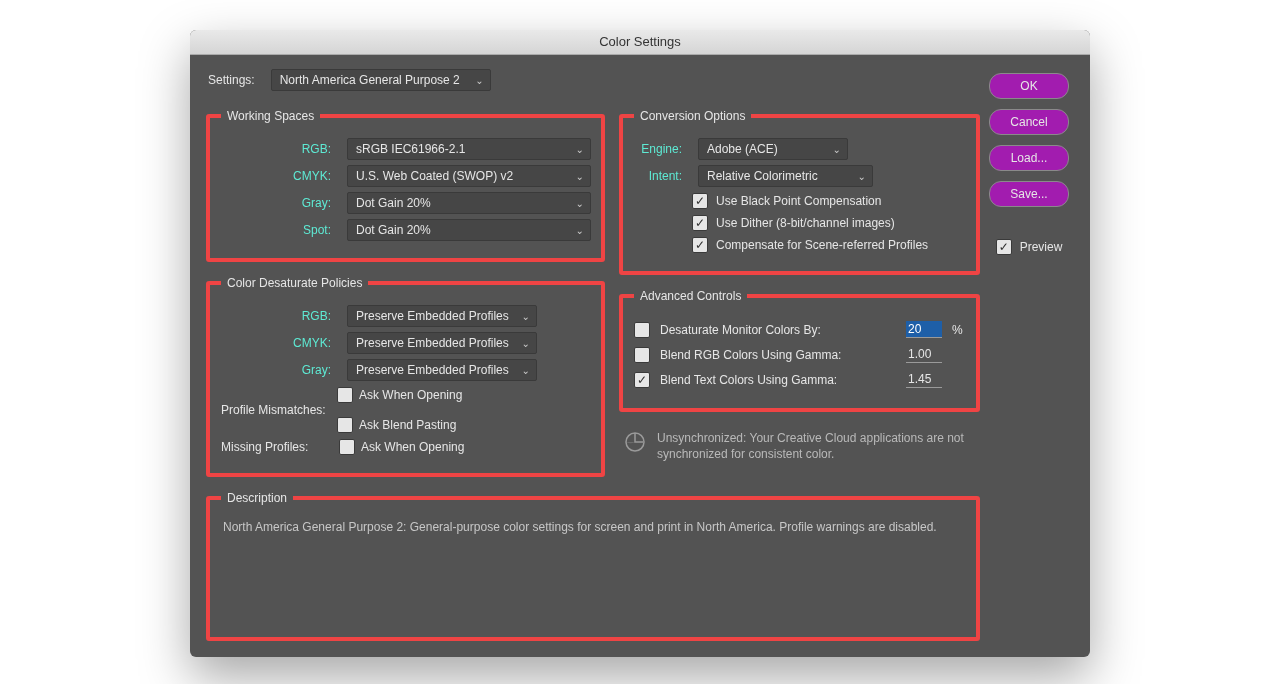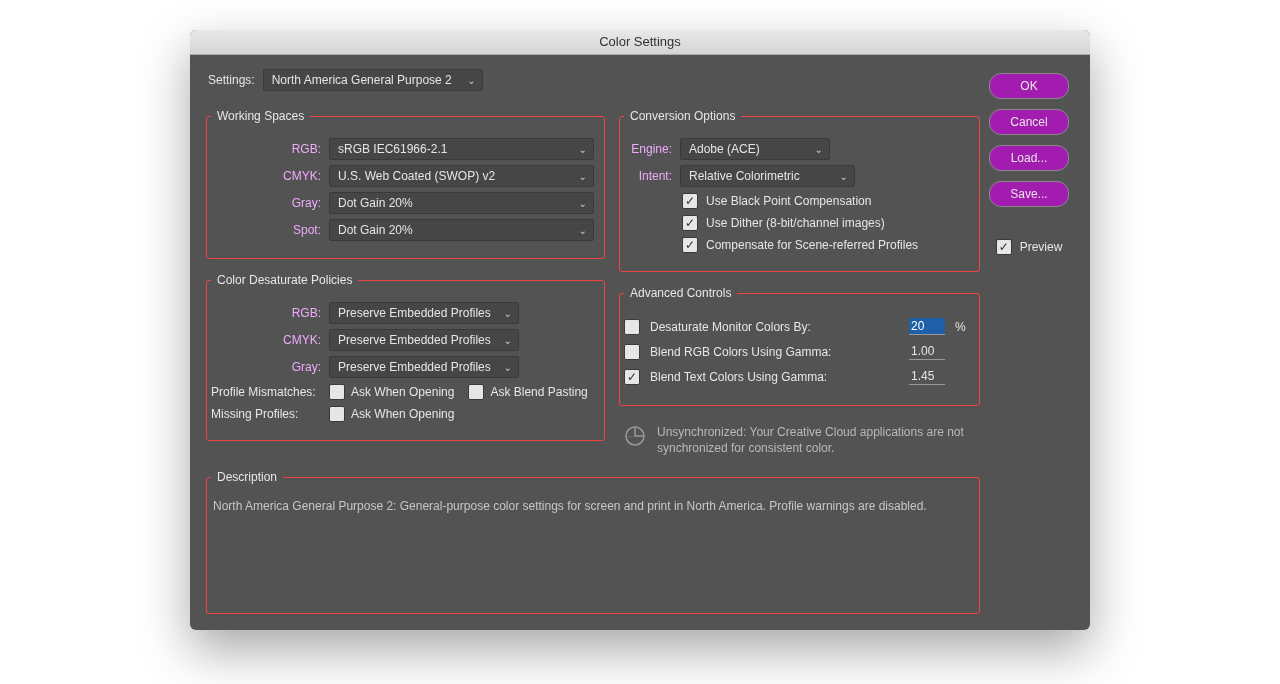--- a/index.html
+++ b/index.html
@@ -48,41 +48,42 @@
     border-radius: 2px;
     height: 22px;
     display:flex;
     align-items:center;
     justify-content:space-between;
     padding: 0 6px 0 8px;
     color:#e6e6e6;
     font-size:12px;
     box-sizing:border-box;
     position:relative;
+    margin-left:8px;
   }
   .drop .chev {
     font-size:10px;
     color:#ccc;
   }
   .twocol { display:flex; gap:14px; }
   .leftcol { flex: 1.05; display:flex; flex-direction:column; gap:14px;}
   .rightcol { flex: 0.95; display:flex; flex-direction:column; gap:14px;}
   fieldset.group {
-    border: 1px solid #ef4444;
+    border: 4px solid #ef4444;
     border-radius: 3px;
     margin: 0;
-    padding: 10px 10px 12px 4px;
+    padding: 10px 10px 12px 11px;
   }
   fieldset.group > legend {
     padding: 0 6px;
     font-size: 12px;
     color: #e6e6e6;
   }
   .field-row { display:flex; align-items:center; gap:8px; margin:5px 0;}
-  .field-row .lbl { width:110px; text-align:right; font-size:12px; color:#f0abfc;}
+  .field-row .lbl { width:110px; text-align:right; font-size:12px; color:#5eead4;}
   .field-row .drop { flex:1; }
   .field-row.policy .drop { flex: 0 0 190px; }
   .check-row { display:flex; align-items:center; gap:8px; margin:6px 0; padding-left:0;}
   .check-row.wlabel .lbl { width:110px; text-align:left; }
   .check {
     width:14px; height:14px;
     border:1px solid #3a3a3a;
     border-radius:2px;
     background:#e6e6e6;
     display:flex; align-items:center; justify-content:center;

